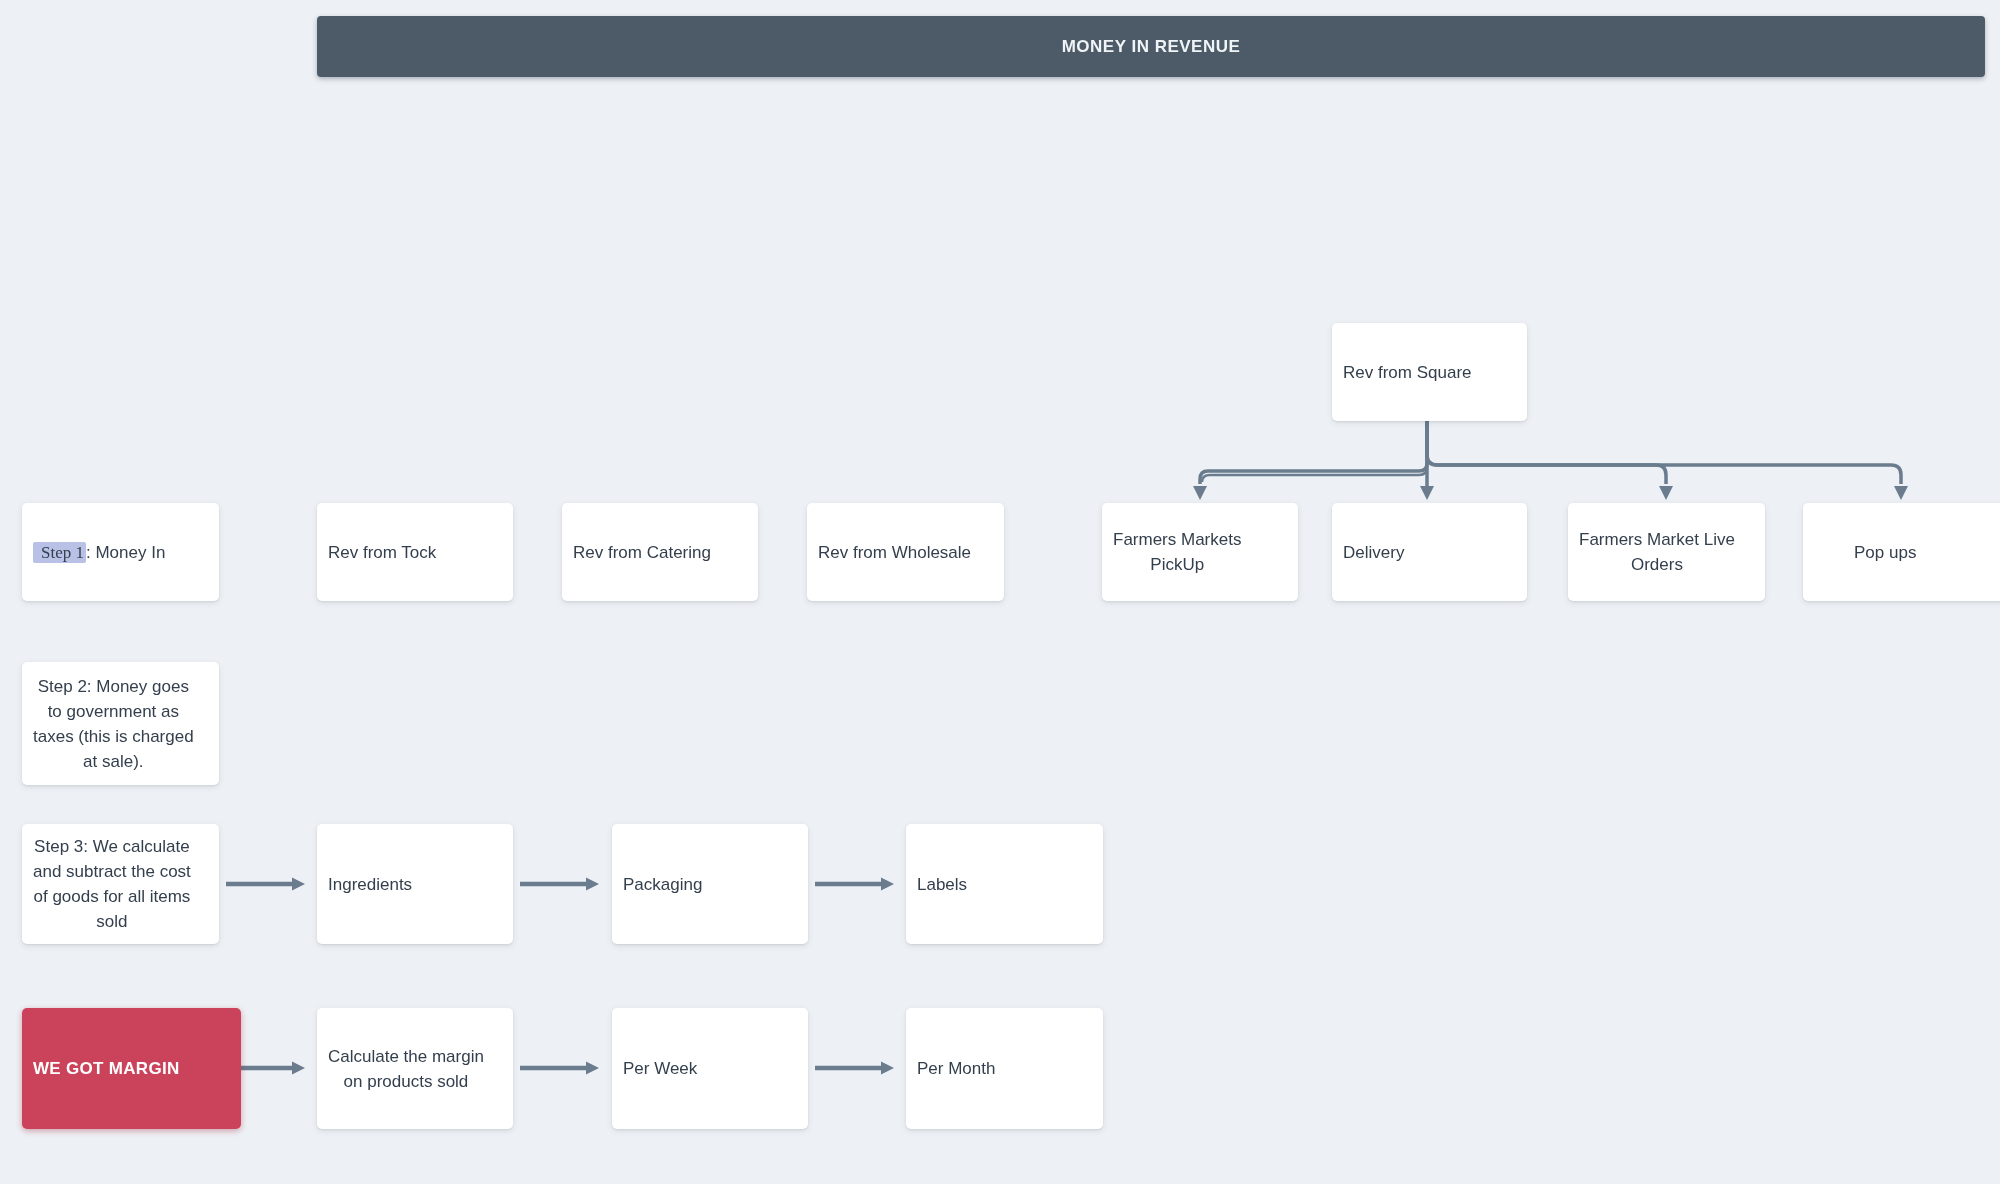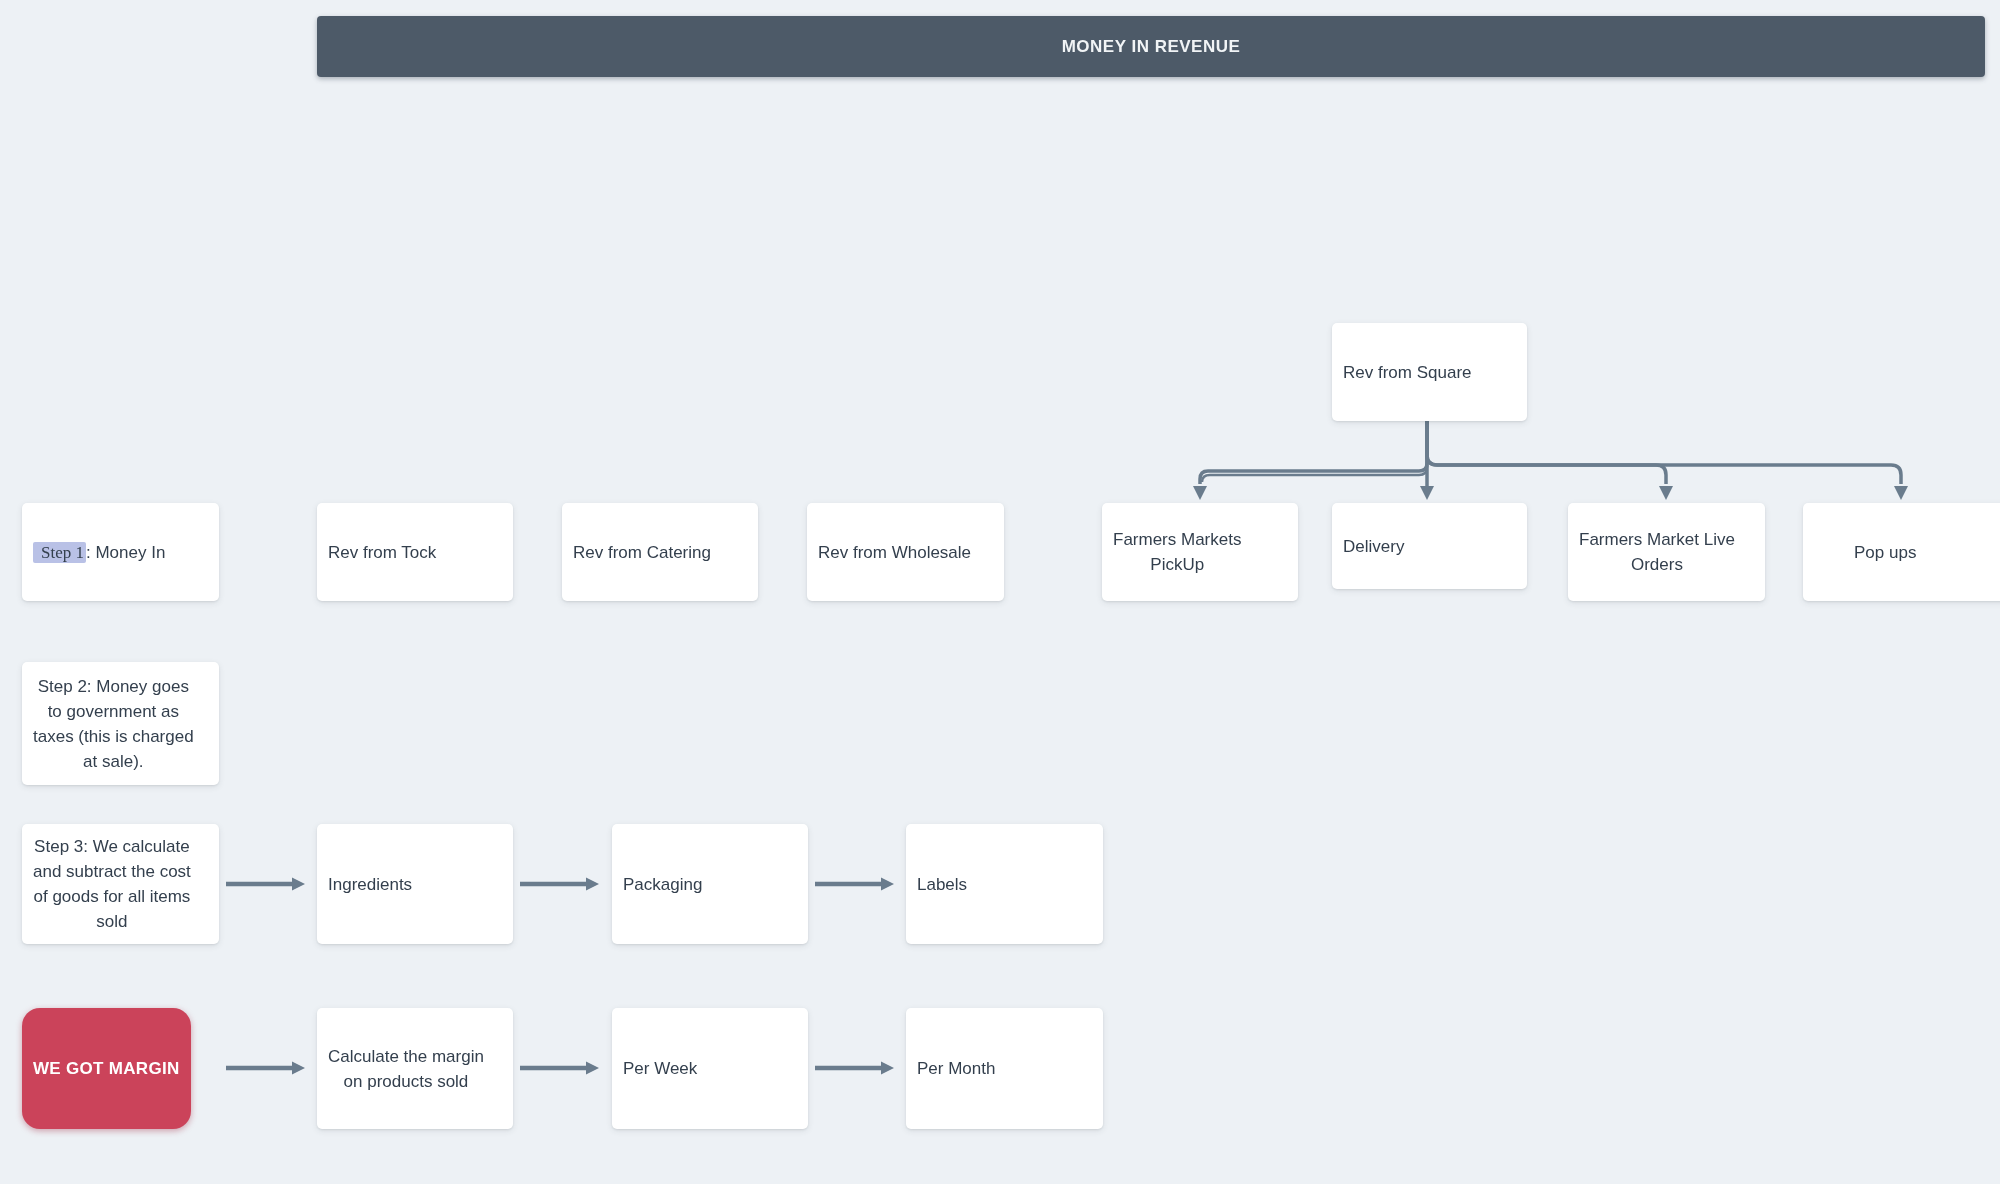--- a/index.html
+++ b/index.html
@@ -68,29 +68,29 @@
   .connector-layer .flow { stroke-width: 4.5; }
   .connector-layer polygon { fill: #6a7c8d; }
 
   
   .pos-square      { left: 1332px; top: 323px;  width: 195px; height: 98px; }
   .pos-step1       { left: 22px;   top: 503px;  width: 197px; height: 98px; }
   .pos-tock        { left: 317px;  top: 503px;  width: 196px; height: 98px; }
   .pos-catering    { left: 562px;  top: 503px;  width: 196px; height: 98px; }
   .pos-wholesale   { left: 807px;  top: 503px;  width: 197px; height: 98px; }
   .pos-pickup      { left: 1102px; top: 503px;  width: 196px; height: 98px; }
-  .pos-delivery    { left: 1332px; top: 503px;  width: 195px; height: 86px; }
+  .pos-delivery    { left: 1332px; top: 503px;  width: 195px; height: 98px; }
   .pos-live        { left: 1568px; top: 503px;  width: 197px; height: 98px; }
   .pos-popups      { left: 1803px; top: 503px;  width: 197px; height: 98px; padding-left: 40px; }
   .pos-step2       { left: 22px;   top: 662px;  width: 197px; height: 123px; }
   .pos-step3       { left: 22px;   top: 824px;  width: 197px; height: 120px; }
   .pos-ingredients { left: 317px;  top: 824px;  width: 196px; height: 120px; }
   .pos-packaging   { left: 612px;  top: 824px;  width: 196px; height: 120px; }
   .pos-labels      { left: 906px;  top: 824px;  width: 197px; height: 120px; }
-  .pos-margin      { left: 22px;   top: 1008px; width: 169px; height: 121px; border-radius: 18px; }
+  .pos-margin      { left: 22px;   top: 1008px; width: 219px; height: 121px; }
   .pos-calc        { left: 317px;  top: 1008px; width: 196px; height: 121px; }
   .pos-week        { left: 612px;  top: 1008px; width: 196px; height: 121px; }
   .pos-month       { left: 906px;  top: 1008px; width: 197px; height: 121px; }
 </style>
 </head>
 <body>
 
 <div class="canvas">
 
   <svg class="connector-layer" viewBox="0 0 2000 1184" xmlns="http://www.w3.org/2000/svg">

